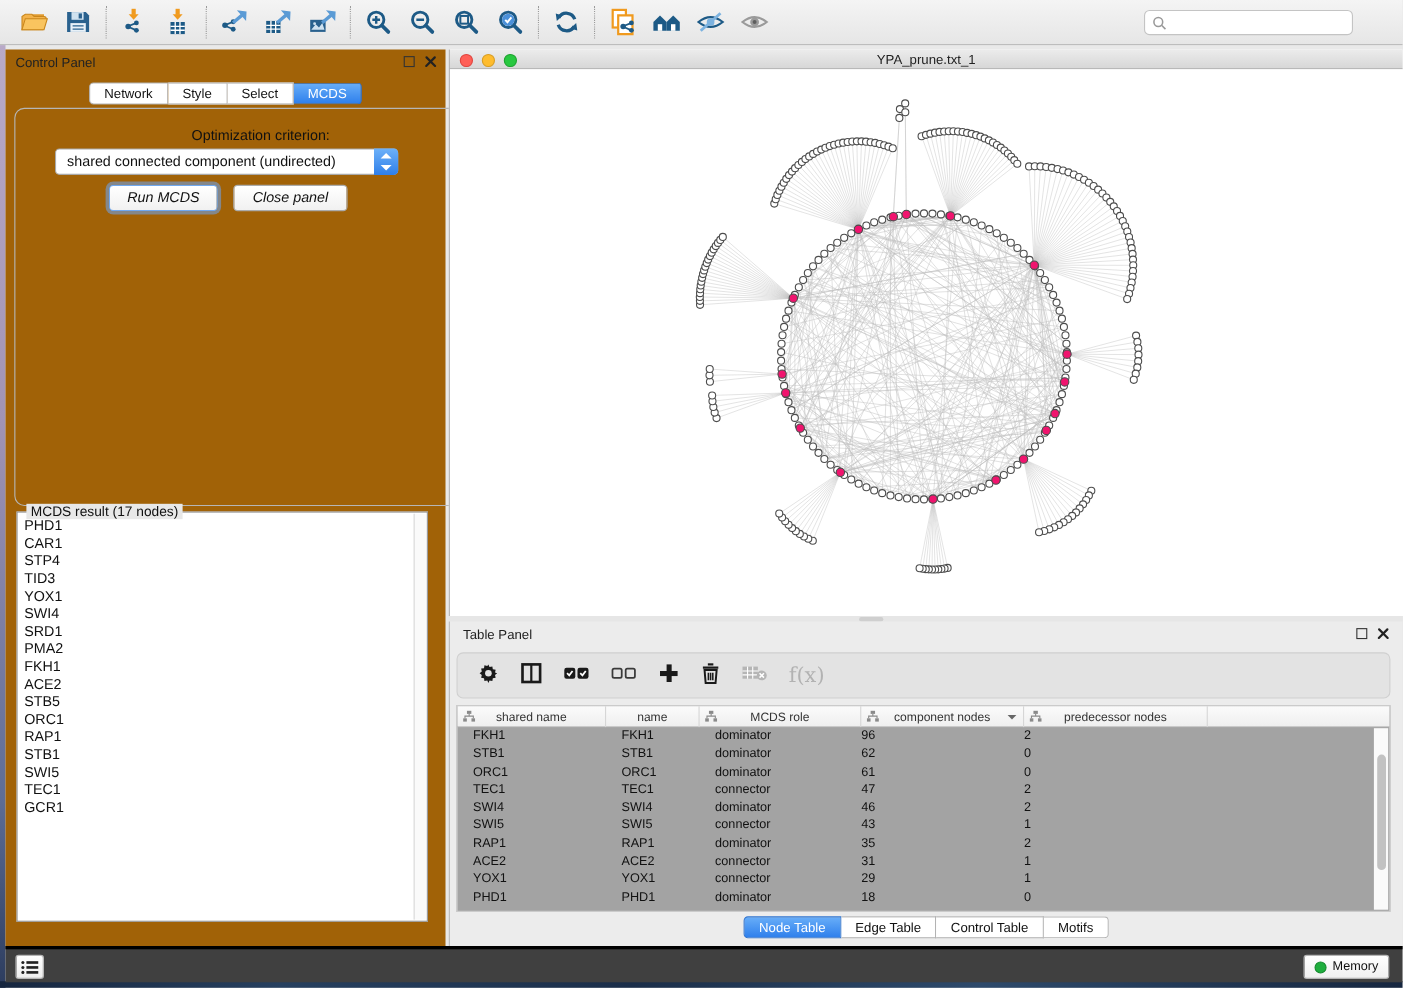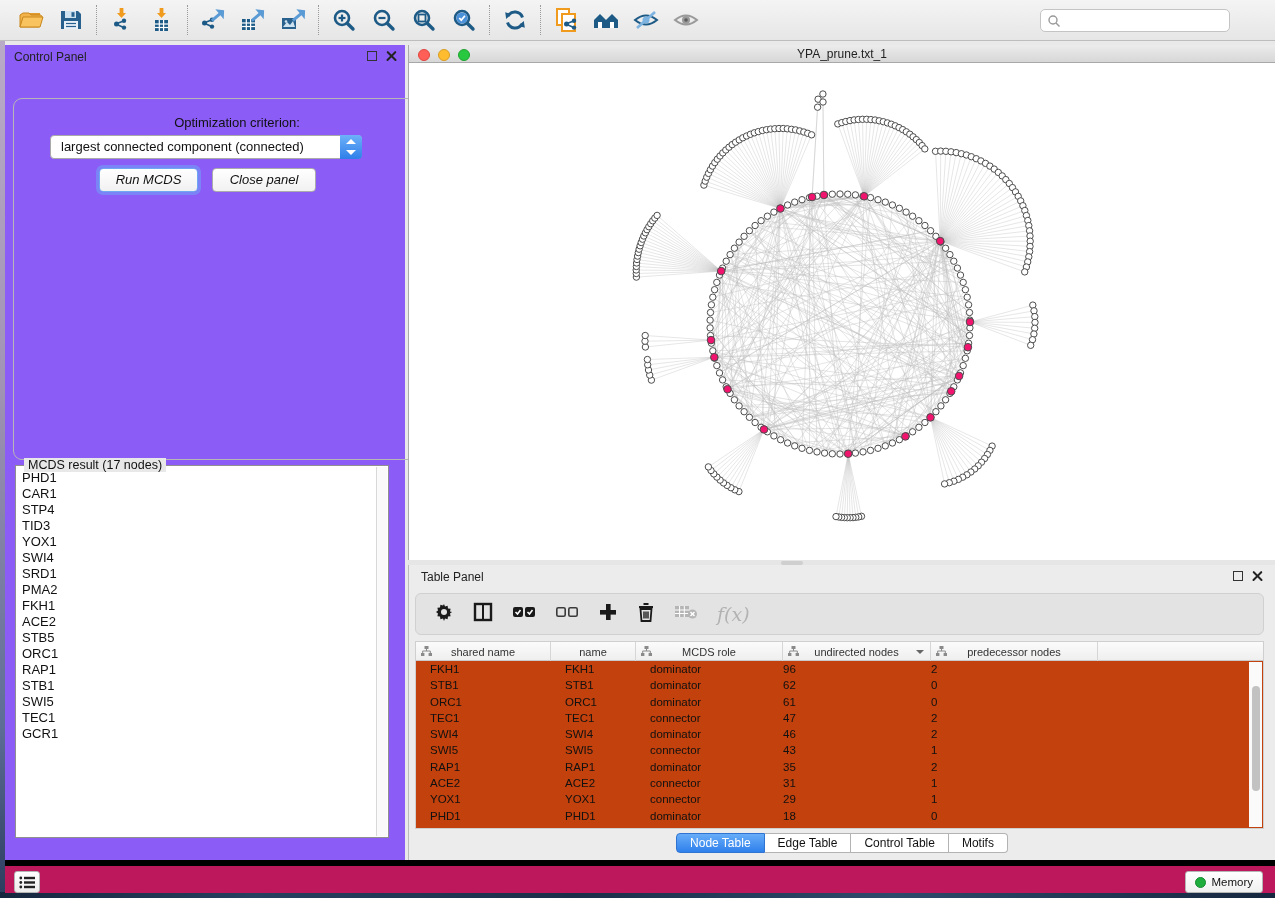--- a/index.html
+++ b/index.html
@@ -19,21 +19,21 @@
     display:flex; align-items:center; padding-left:6px; }
   .tb-group { display:flex; align-items:center; gap:8px; padding:0 9px; }
   .tb-sep { width:0; height:30px; border-left:1px dotted #9a9a9a; }
   .tb-btn { width:32px; height:30px; display:flex; align-items:center; justify-content:center; }
   .tb-btn svg { display:block; }
   #search-box { right:45px; top:9px; width:190px; height:23px; background:#fff;
     border:1px solid #c4c4c4; border-radius:5px; display:flex; align-items:center; padding-left:6px; }
   #search-box input { border:none; outline:none; flex:1; font-size:12px; background:transparent; }
 
   
-  #control-panel { left:5px; top:45px; width:400px; height:815px; background:#8b5cf6; }
+  #control-panel { left:5px; top:45px; width:400px; height:815px; background:#a16207; }
   .panel-header { position:absolute; left:0; top:0; right:0; height:24px; }
   .panel-title { position:absolute; left:9px; top:5px; font-size:12px; color:#222; }
   .panel-controls { position:absolute; right:8px; top:5px; display:flex; gap:9px; align-items:center; }
   .float-btn { width:10px; height:10px; border:1.6px solid #333; display:inline-block; }
   .close-btn { width:11px; height:11px; position:relative; display:inline-block; }
   .close-btn::before,.close-btn::after { content:""; position:absolute; left:-1px; top:4.5px;
     width:13px; height:2.4px; background:#222; border-radius:1px; }
   .close-btn::before { transform:rotate(45deg); } .close-btn::after { transform:rotate(-45deg); }
 
   .seg { display:flex; }
@@ -86,44 +86,44 @@
   #h-splitter .handle { position:absolute; left:373px; top:0.5px; width:22px; height:4px;
     background:#cfcfcf; border-radius:2px; }
 
   
   #table-panel { left:408px; top:565px; width:867px; height:295px; background:#ececec;
     border-left:1px solid #bbb; }
   #tp-toolbar { position:absolute; left:6px; top:28px; width:849px; height:42px;
     background:#e3e3e3; border:1px solid #d0d0d0; border-radius:6px;
     display:flex; align-items:center; gap:19px; padding-left:18px; }
   .tp-icon { display:flex; align-items:center; justify-content:center; }
-  .fx { font-family:"DejaVu Serif", serif; font-style:italic; font-size:19px; color:#b2b2b2; }
+  .fx { font-family:"DejaVu Serif", serif; font-size:19px; color:#b2b2b2; }
 
   #tp-table { position:absolute; left:6px; top:76px; width:849px; height:188px;
-    background:#c2410c; border:1px solid #cfcfcf; }
+    background:#a3a3a3; border:1px solid #cfcfcf; }
   #tp-thead { position:absolute; left:0; top:0; right:0; height:19px;
     background:linear-gradient(#fbfbfb,#efefef); border-bottom:1px solid #c9c9c9; display:flex; }
   .th { position:relative; height:19px; border-right:1px solid #d6d6d6; font-size:11px; color:#333;
     display:flex; align-items:center; justify-content:center; }
   .th .tree { position:absolute; left:5px; top:4px; }
   .th .sort { position:absolute; right:6px; top:8px; width:0; height:0;
     border-left:4px solid transparent; border-right:4px solid transparent; border-top:4px solid #666; }
   #tp-tbody { position:absolute; left:0; top:19px; right:14px; bottom:0; overflow:hidden; }
   .tr { display:flex; height:16.3px; }
   .td { font-size:11.5px; color:#111; line-height:16.3px; white-space:nowrap; overflow:hidden; }
   .td.txt { padding-left:14px; } .td.num { text-align:left; padding-right:10px; }
   #tp-vscroll { position:absolute; right:1px; top:20px; bottom:1px; width:13px; background:#fafafa; }
   #tp-vthumb { position:absolute; right:2.5px; top:24px; width:8px; height:105px;
     background:#c2c2c2; border-radius:5px; }
   #tp-tabs { position:absolute; left:0; top:268px; width:100%; display:flex; justify-content:center; }
   #tp-tabs .seg-item { font-size:12px; }
 
   
-  #status-bar { left:5px; top:860px; width:1270px; height:33px; background:#be185d;
-    border-top:6px solid #000000; }
+  #status-bar { left:5px; top:860px; width:1270px; height:33px; background:#404040;
+    border-top:3px solid #000000; }
   #list-btn { position:absolute; left:9px; top:5px; width:26px; height:22px;
     background:linear-gradient(#fff,#ededed); border:1px solid #b5b5b5; border-radius:3px;
     display:flex; align-items:center; justify-content:center; }
   #memory-btn { position:absolute; right:12px; top:5px; height:22px; padding:0 9px;
     background:linear-gradient(#fff,#f0f0f0); border:1px solid #b5b5b5; border-radius:3px;
     display:flex; align-items:center; gap:5px; font-size:11.5px; color:#111; }
   #memory-dot { width:11px; height:11px; border-radius:50%; background:#1fae3e; border:1px solid #148a2e; }
 </style>
 </head>
 <body>
@@ -351,24 +351,32 @@
 </div>
 
 <div id="control-panel" class="abs">
   <div class="panel-header">
     <span class="panel-title">Control Panel</span>
     <span class="panel-controls">
       <span class="float-btn"></span>
       <span class="close-btn"></span>
     </span>
   </div>
+  <div id="cp-tabs">
+      <div class="seg">
+        <div class="seg-item">Network</div>
+        <div class="seg-item">Style</div>
+        <div class="seg-item">Select</div>
+        <div class="seg-item active">MCDS</div>
+      </div>
+    </div>
   <div id="cp-box">
     <div id="opt-label">Optimization criterion:</div>
     <div id="criterion-select">
-      <span>largest connected component (connected)</span>
+      <span>shared connected component (undirected)</span>
       <span class="cap">
         <span class="chev-up"></span>
           <span class="chev-down"></span>
       </span>
     </div>
     <div id="run-btn" class="cp-btn">Run MCDS</div>
     <div id="closepanel-btn" class="cp-btn">Close panel</div>
   </div>
   <div id="mcds-group">
     <span id="mcds-group-title">MCDS result (17 nodes)</span>
@@ -1225,21 +1233,21 @@
           </svg>
           <span>MCDS role</span>
         </div>
         <div class="th" style="width: 148px;">
           <svg class="tree" width="11" height="11" viewBox="0 0 11 11">
             <rect x="3.5" y="0" width="4" height="3" fill="#8a8a8a"></rect>
             <rect x="0" y="7" width="3.4" height="3" fill="#8a8a8a"></rect>
             <rect x="7.6" y="7" width="3.4" height="3" fill="#8a8a8a"></rect>
             <path d="M5.5 3v2M1.7 7V5h7.6v2" stroke="#8a8a8a" stroke-width="1" fill="none"></path>
           </svg>
-          <span>undirected nodes</span>
+          <span>component nodes</span>
           <span class="sort"></span>
         </div>
         <div class="th" style="width: 167px;">
           <svg class="tree" width="11" height="11" viewBox="0 0 11 11">
             <rect x="3.5" y="0" width="4" height="3" fill="#8a8a8a"></rect>
             <rect x="0" y="7" width="3.4" height="3" fill="#8a8a8a"></rect>
             <rect x="7.6" y="7" width="3.4" height="3" fill="#8a8a8a"></rect>
             <path d="M5.5 3v2M1.7 7V5h7.6v2" stroke="#8a8a8a" stroke-width="1" fill="none"></path>
           </svg>
           <span>predecessor nodes</span>

